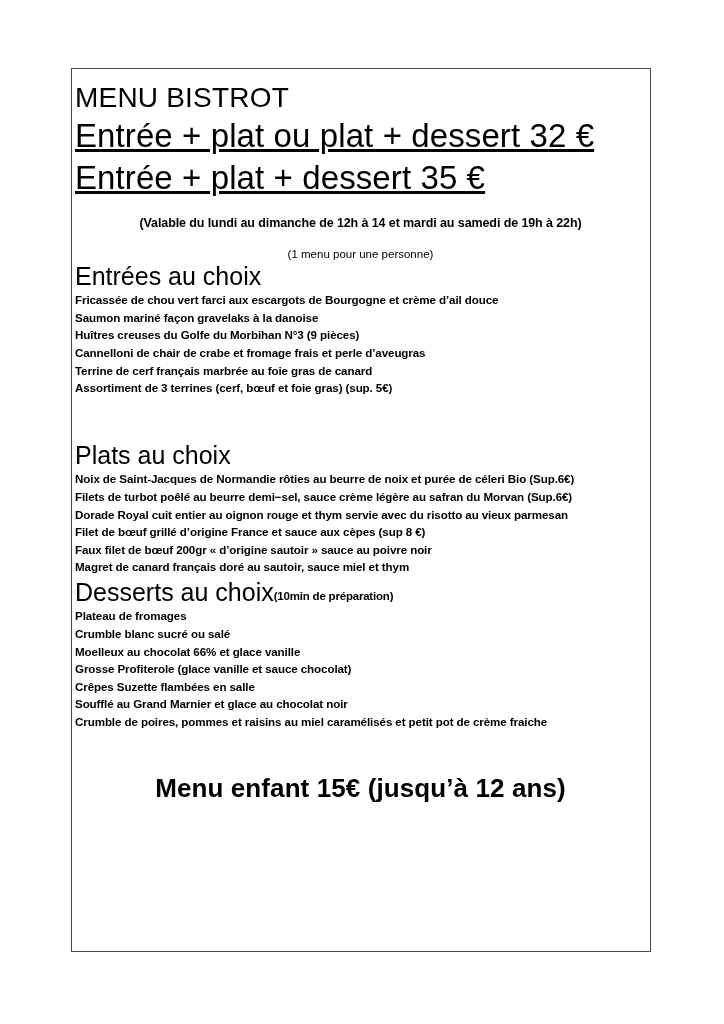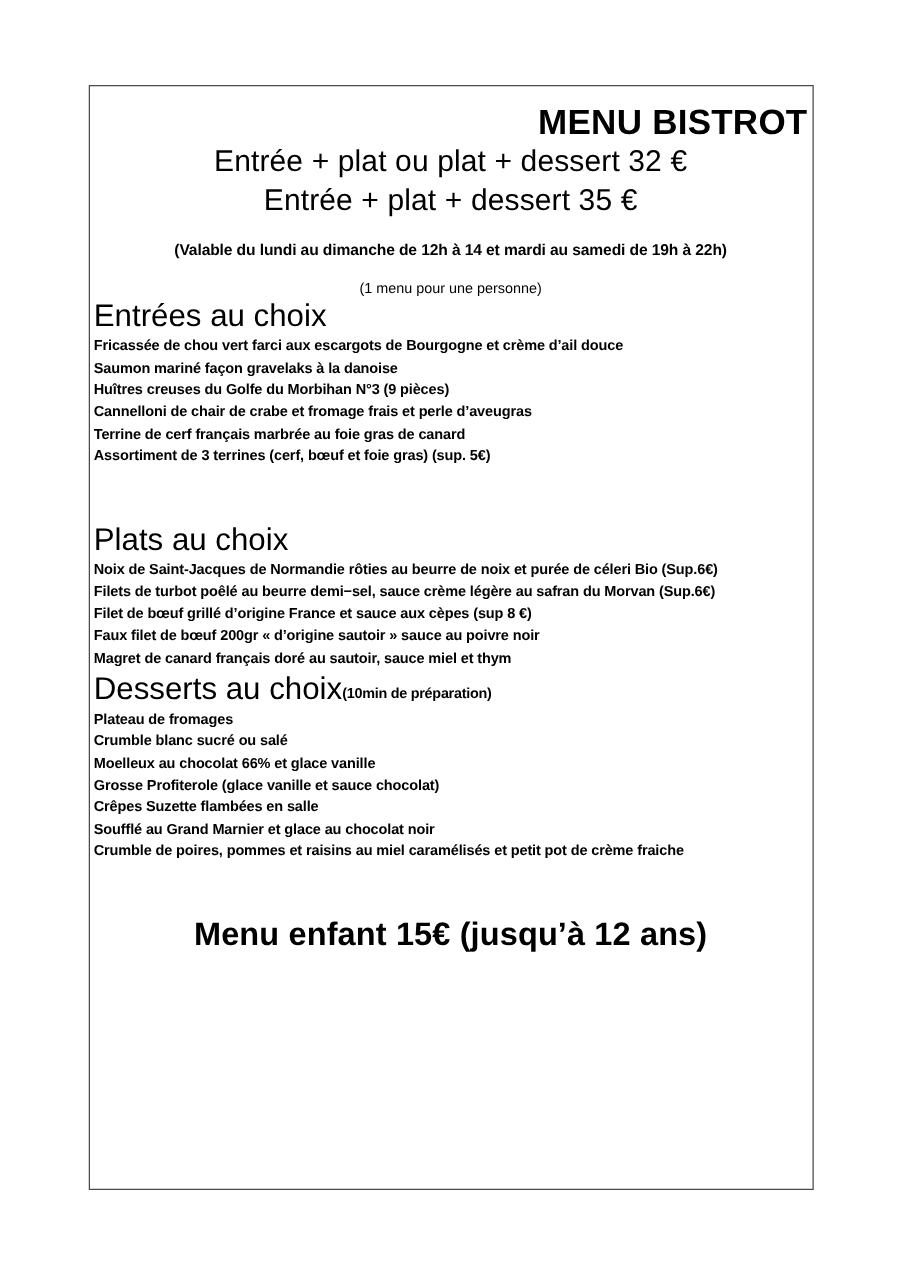--- a/index.html
+++ b/index.html
@@ -29,34 +29,35 @@
     padding: 0;
     overflow: hidden;
   }
 
   .inner {
     padding: 12px 4px 0 3px;
   }
 
   
   .title-main {
-    text-align: right;
+    text-align: left;
     font-size: 28px;
-    font-weight: 700;
+    font-weight: 400;
     line-height: 1.22;
     letter-spacing: 0.2px;
     margin: 0;
   }
   .title-line {
-    text-align: center;
-    font-size: 24px;
+    text-align: left;
+    font-size: 33px;
     font-weight: 400;
     line-height: 1.28;
     margin: 0;
     letter-spacing: 0.1px;
+    text-decoration: underline;
   }
   .valable {
     text-align: center;
     font-size: 12.5px;
     font-weight: bold;
     margin: 16px 0 0 0;
     letter-spacing: -0.1px;
   }
   .one-menu {
     text-align: center;
@@ -156,20 +157,21 @@
     </ul>
 
     <div class="section-head plats">Plats au choix</div>
 
     <ul class="items plats-list-a">
       <li>Noix de Saint-Jacques de Normandie rôties au beurre de noix et purée de céleri Bio (Sup.6€)</li>
     </ul>
 
     <ul class="items plats-list-b">
       <li>Filets de turbot poêlé au beurre demi−sel, sauce crème légère au safran du Morvan (Sup.6€)</li>
+      <li>Dorade Royal cuit entier au oignon rouge et thym servie avec du risotto au vieux parmesan</li>
       <li>Filet de bœuf grillé d’origine France et sauce aux cèpes (sup 8 €)</li>
       <li>Faux filet de bœuf 200gr « d’origine sautoir » sauce au poivre noir</li>
       <li>Magret de canard français  doré au sautoir, sauce miel et thym</li>
     </ul>
 
     <div class="section-head desserts">
       <span>Desserts au choix</span><span class="note">(10min de préparation)</span>
     </div>
 
     <ul class="items desserts-list-a">

